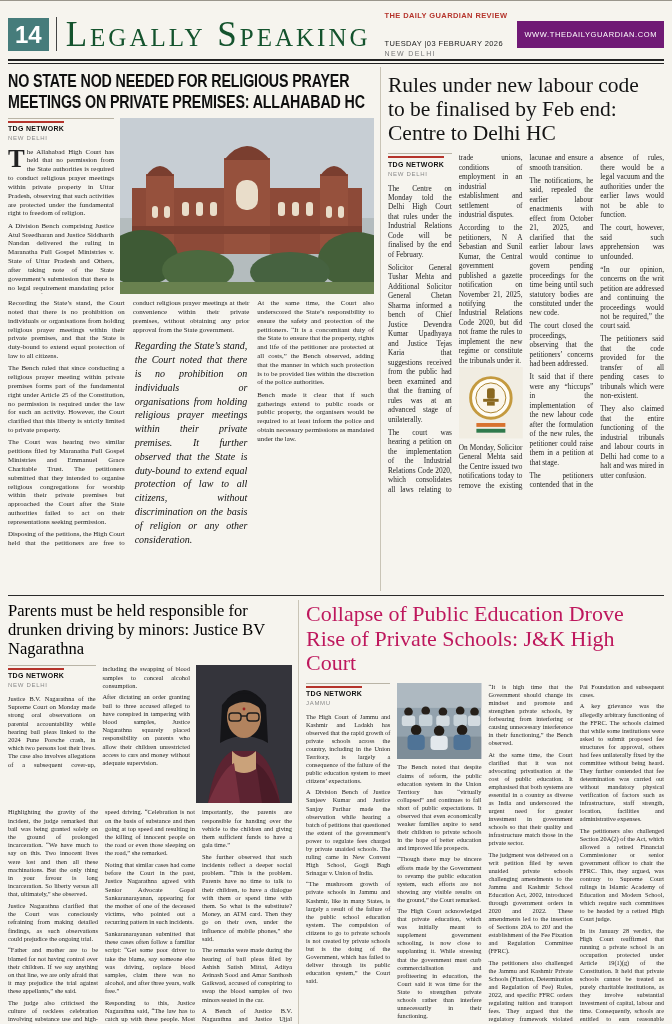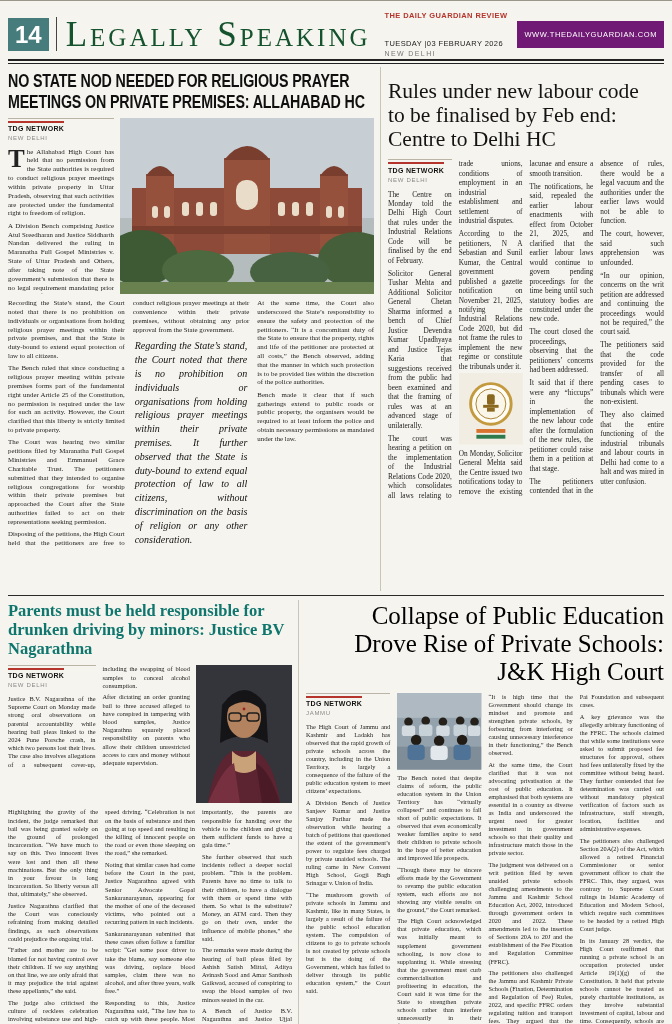--- a/index.html
+++ b/index.html
@@ -48,25 +48,25 @@
   .art-nag { width:290px; padding-right:6px; }
   .art-jk { width:366px; border-left:1px solid #c9c4b6; padding-left:7px; }
   
   .lead-h {
     font-family:"Liberation Sans", sans-serif; font-weight:bold; color:#101010;
     font-size:19px; line-height:1.08; letter-spacing:-0.2px;
     margin:4px 0 6px; width:133.4%;
     transform:scaleX(0.75); transform-origin:left top;
   }
   .labour-h { font-family:"Liberation Serif", serif; font-weight:normal; color:#141414;
-    font-size:21.5px; line-height:1.12; margin:12px 0 8px; width:254px; }
-  .nag-h { font-family:"Liberation Serif", serif; font-weight:bold; color:#0f766e;
+    font-size:21.5px; line-height:1.12; margin:6px 0 8px; width:254px; }
+  .nag-h { font-family:"Liberation Serif", serif; font-weight:normal; color:#000000;
     font-size:16.5px; line-height:1.14; margin:2px 0 7px; }
-  .jk-h { font-family:"Liberation Serif", serif; font-weight:normal; color:#000000;
-    font-size:25px; line-height:1.12; margin:2px 0 7px;text-align:right; }
+  .jk-h { font-family:"Liberation Serif", serif; font-weight:normal; color:#be185d;
+    font-size:22px; line-height:1.12; margin:2px 0 7px; }
   
   .byline { font-family:"Liberation Sans", sans-serif; margin-bottom:5px; break-inside:avoid; border-top:1px solid #b9b4a6; padding-top:2px; }
   .byline .net { display:inline-block; font-weight:bold; font-size:7px; letter-spacing:0.3px; color:#111;
     border-top:2px solid var(--accent_red, #b5342c); padding-top:2px; }
   .byline .loc { display:block; font-size:6px; color:#8a8a8a; letter-spacing:0.7px; margin-top:1px; }
   
   .bodytext { text-align:justify; color:#222; }
   .bodytext p { margin:0 0 3.5px; }
   .lead-row { display:flex; gap:6px; height:176px; overflow:hidden; margin-bottom:5px; }
   .lead-col1 { width:112px; overflow:hidden; }

